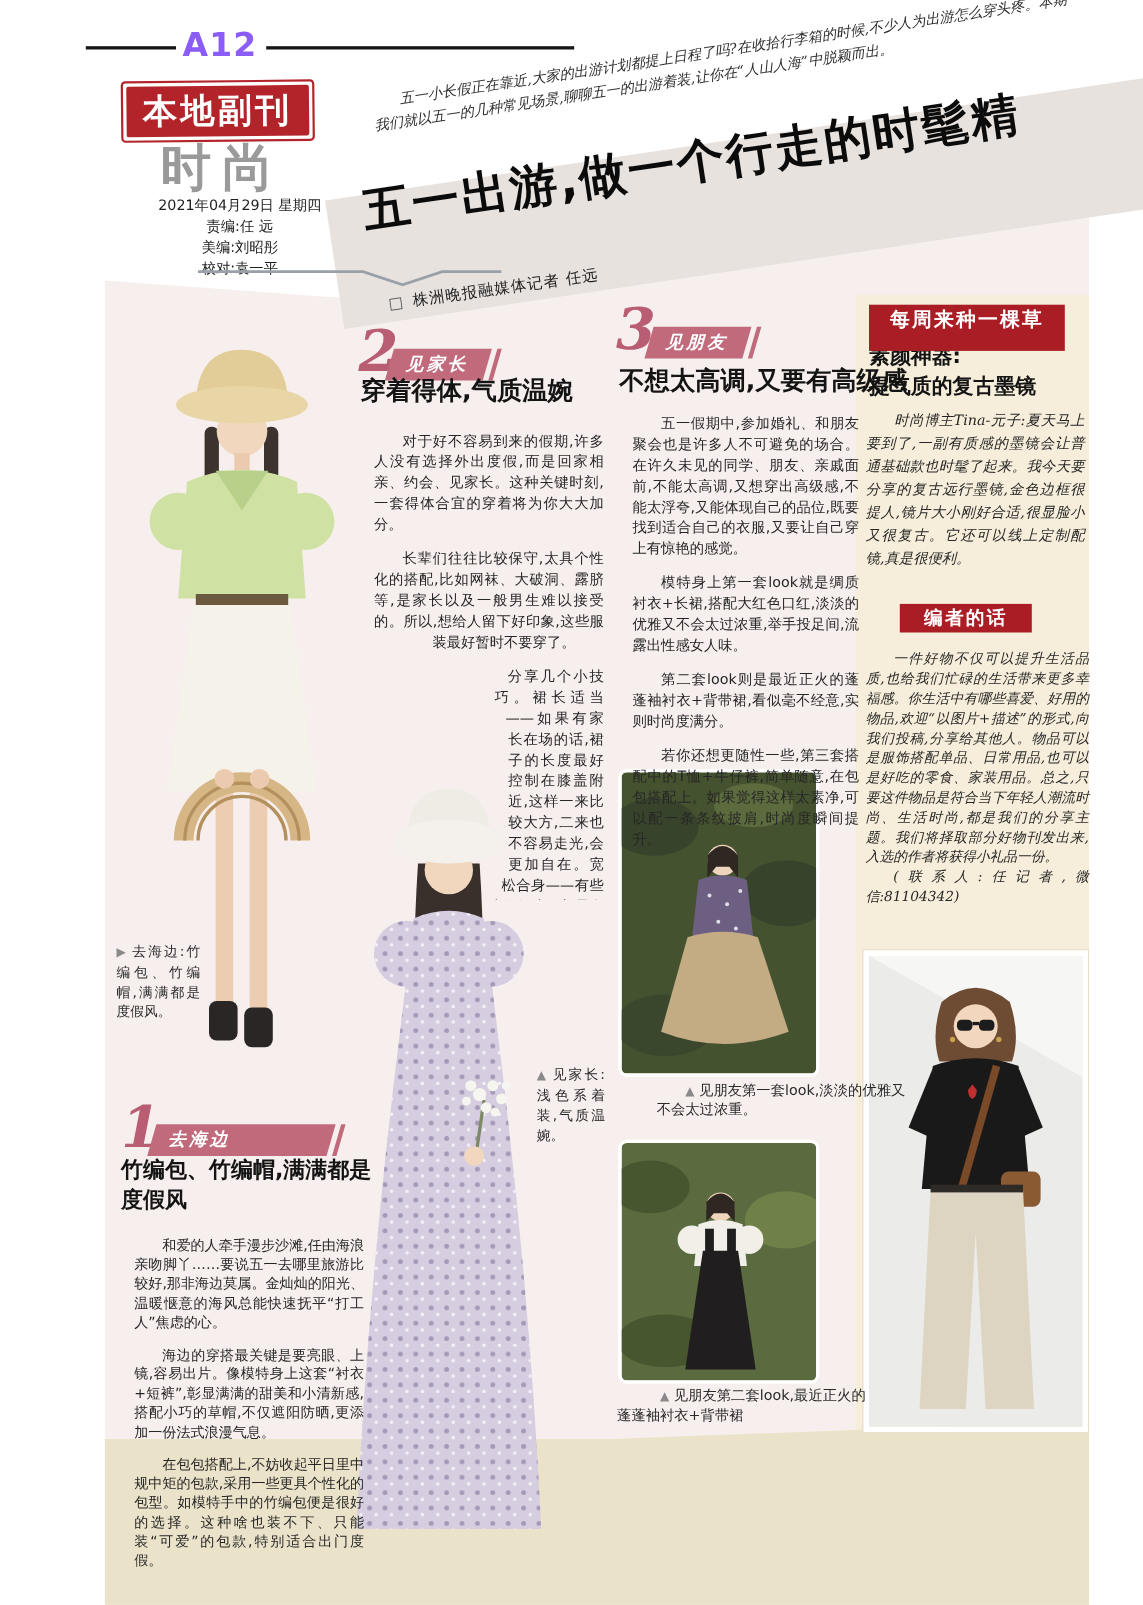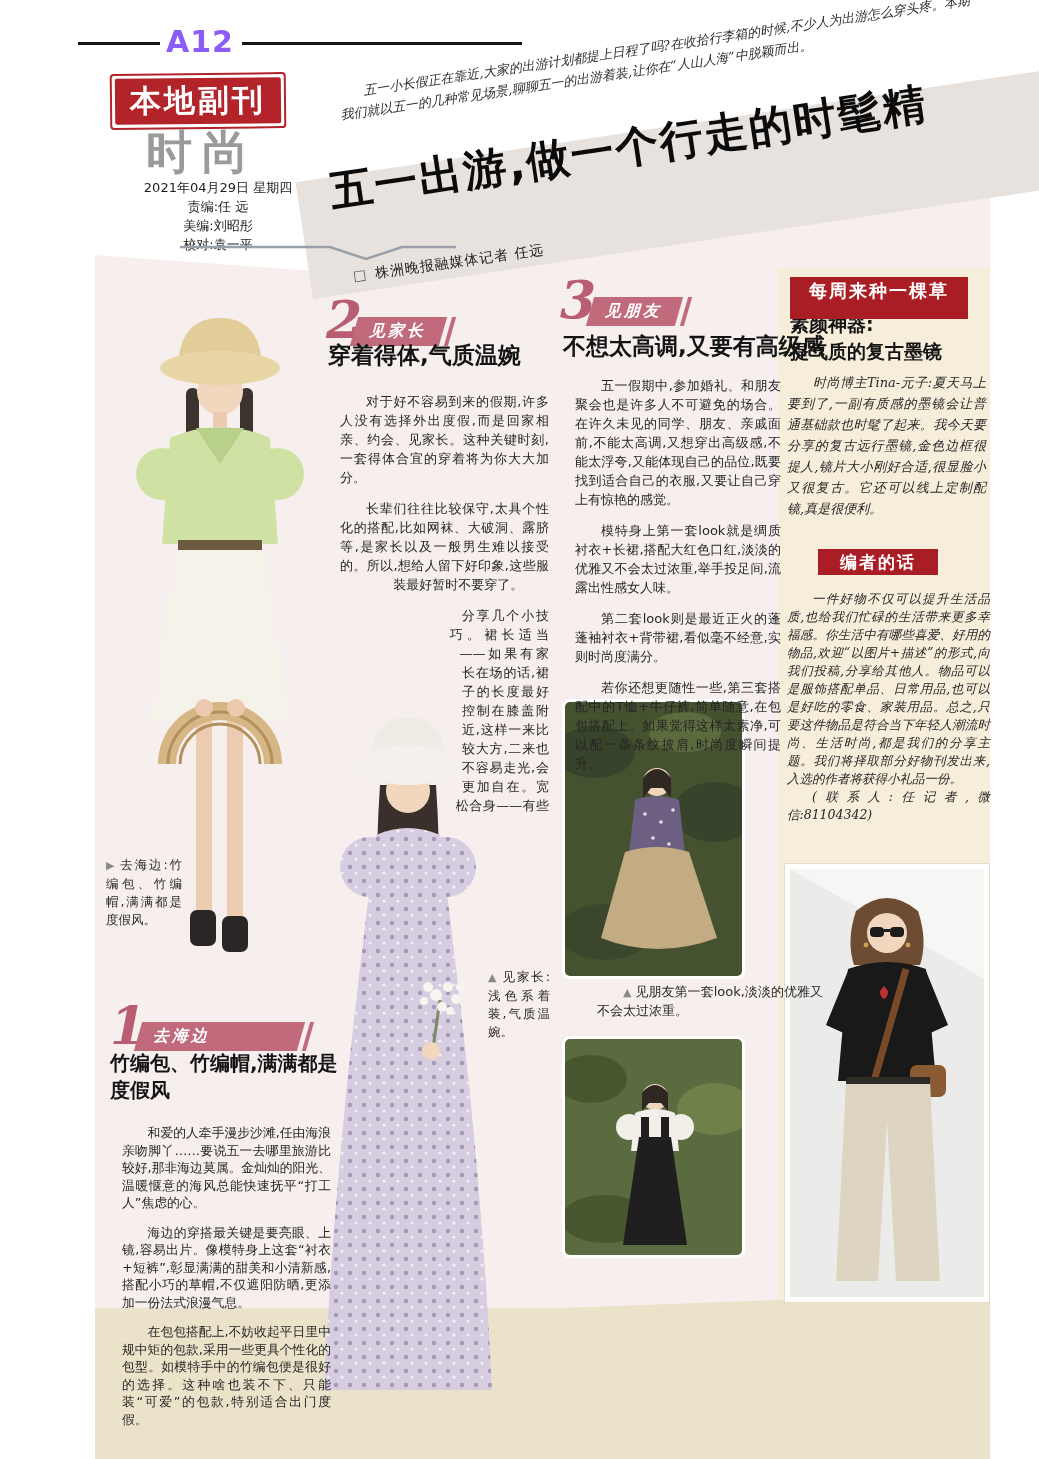--- a/index.html
+++ b/index.html
@@ -288,14 +288,17 @@
 
   <div class="abs cap cap-left">
     <span class="mk">▶</span><span>去海边:竹编包、竹编帽,满满都是度假风。</span>
   </div>
   <div class="abs cap cap-center">
     <span class="mk">▲</span><span>见家长:浅色系着装,气质温婉。</span>
   </div>
   <div class="abs cap cap-f1">
     <span class="mk">▲</span><span>见朋友第一套look,淡淡的优雅又不会太过浓重。</span>
   </div>
+  <div class="abs cap cap-f2">
+    <span class="mk">▲</span><span>见朋友第二套look,最近正火的蓬蓬袖衬衣+背带裙</span>
+  </div>
 
 </div>
 
 </body></html>

